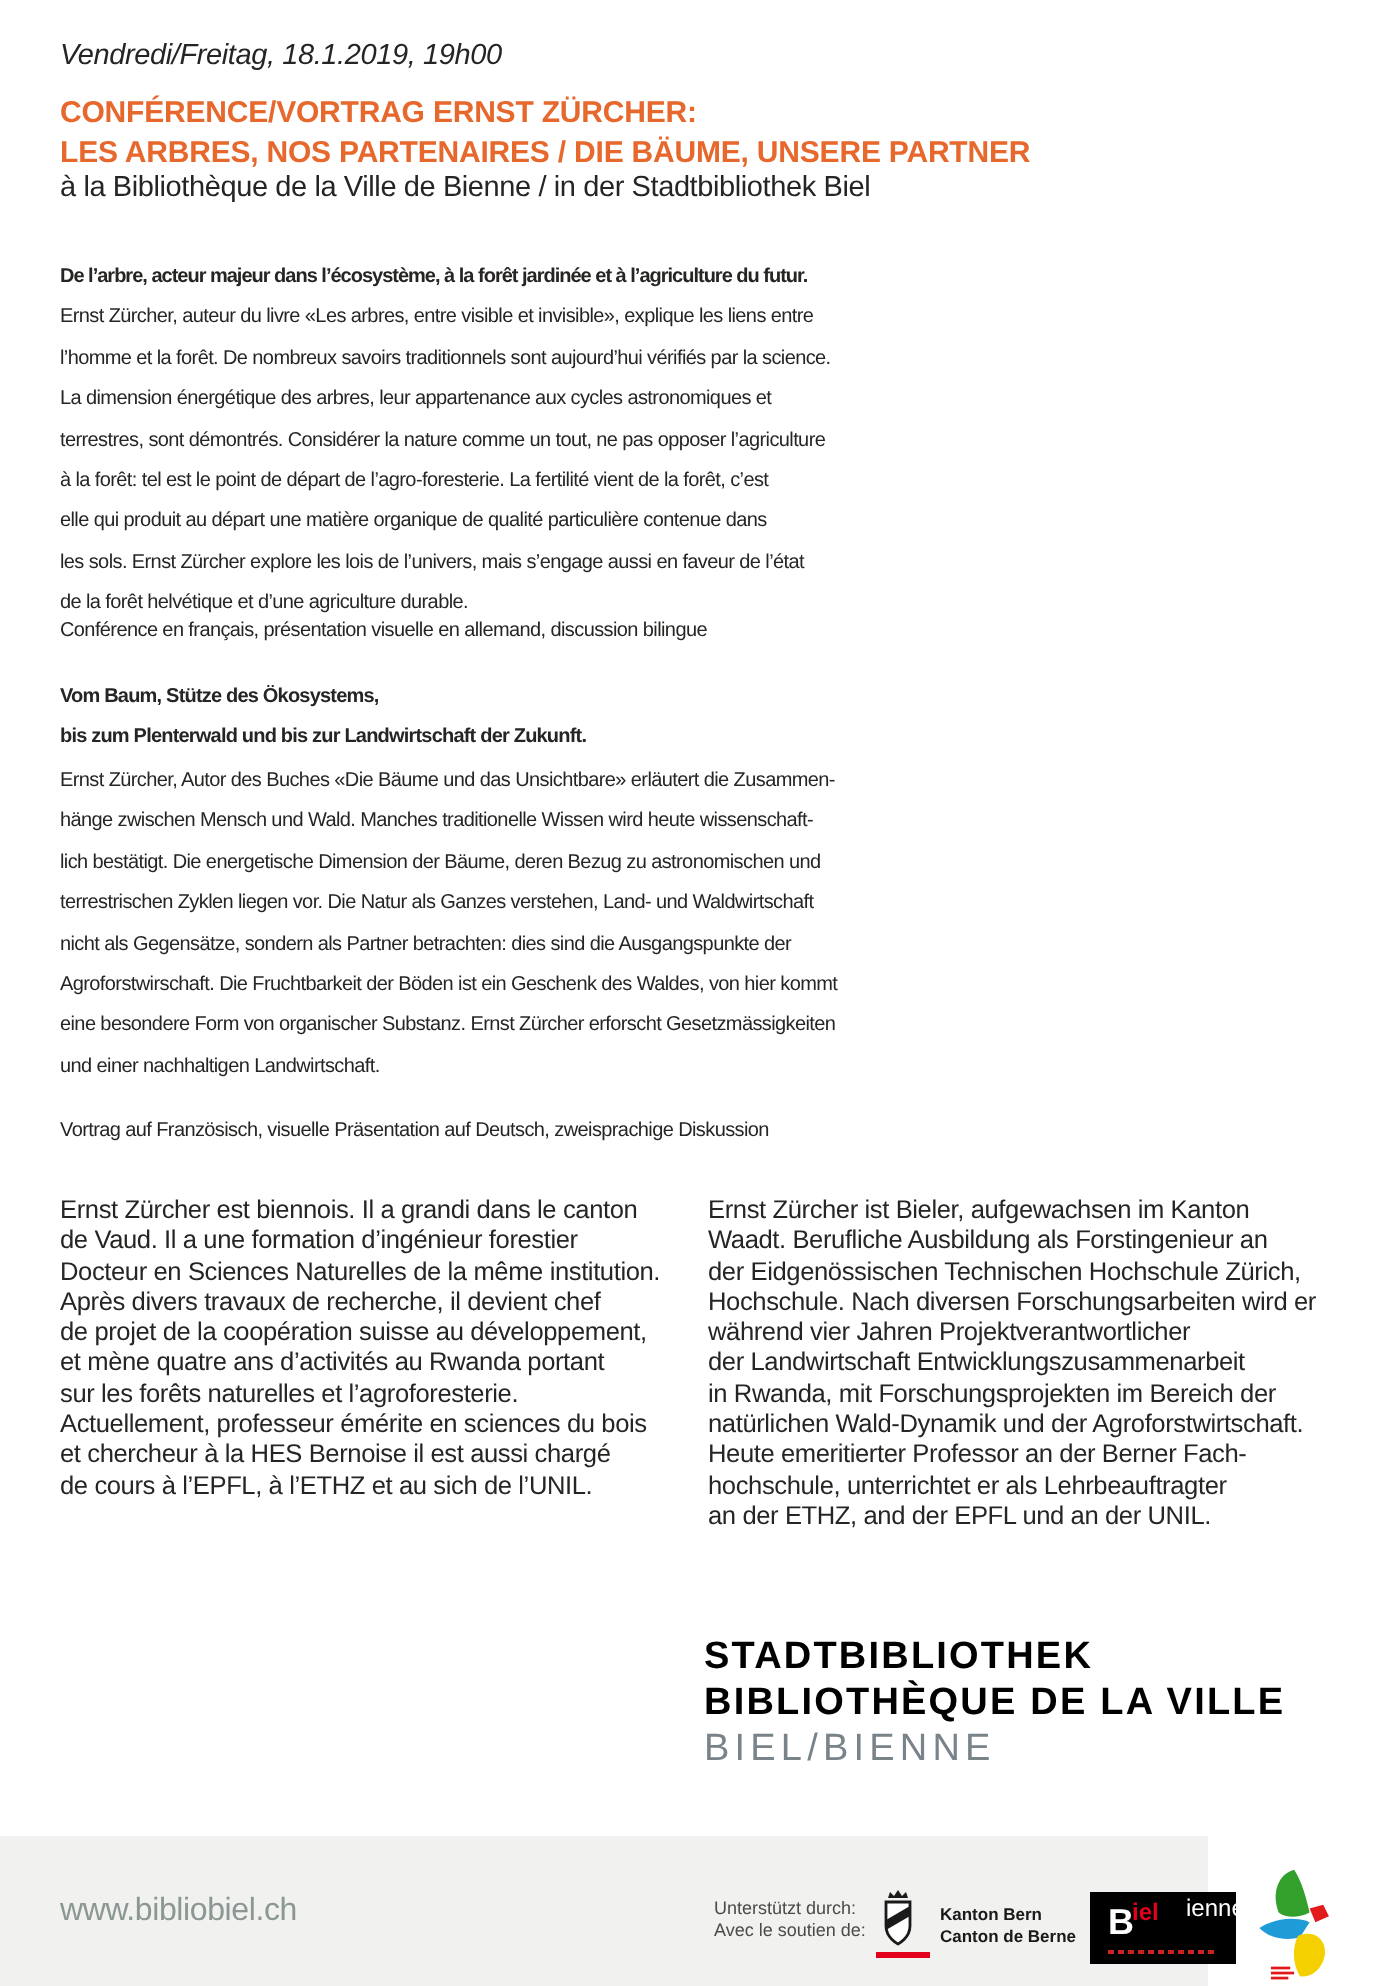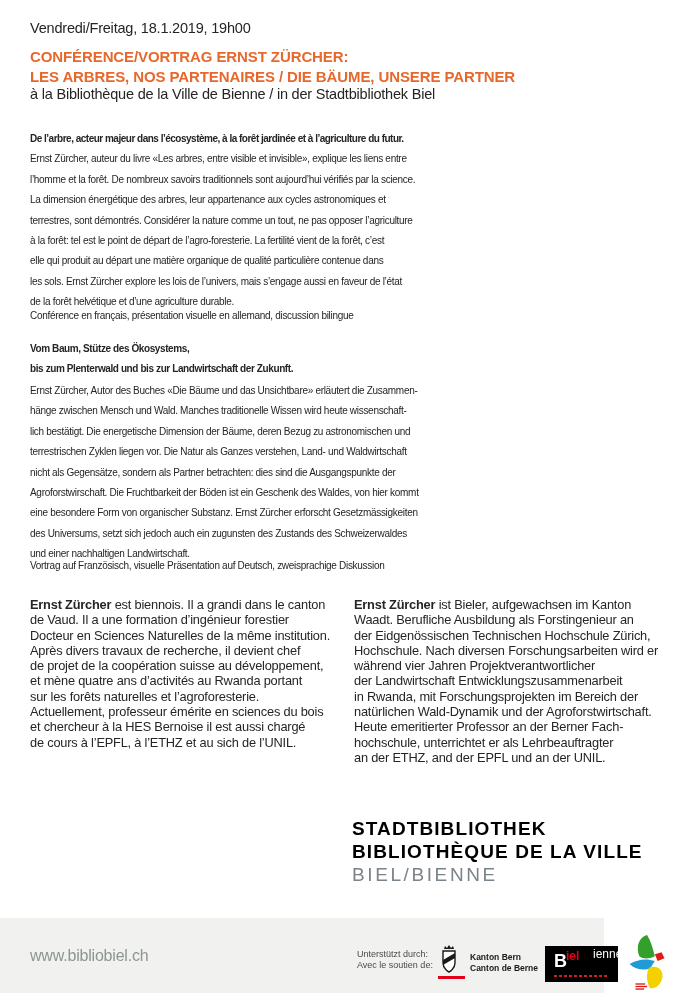--- a/index.html
+++ b/index.html
@@ -3,36 +3,36 @@
 <meta charset="utf-8">
 <style>
   html,body{margin:0;padding:0;background:#ffffff;}
   .page{
     position:relative;width:700px;height:993px;background:#ffffff;overflow:hidden;
     font-family:"Liberation Sans","DejaVu Sans",sans-serif;color:#262523;
   }
   .abs{position:absolute;}
   .nowrap div, .nowrap{white-space:nowrap;}
 
-  .date{top:20px;left:30px;font-size:14.5px;letter-spacing:-0.2px;}
+  .date{top:20px;left:30px;font-size:14.5px;letter-spacing:-0.2px;font-style:italic;}
   .title{top:47px;left:30px;font-size:15px;font-weight:bold;color:#e7682c;line-height:19.5px;letter-spacing:-0.1px;}
   .location{top:86px;left:30px;font-size:14.5px;letter-spacing:-0.2px;}
 
   .bodytext{font-size:10px;line-height:20.4px;letter-spacing:-0.3px;}
   .fr-para{top:129px;left:30px;width:646px;}
   .lead{font-weight:bold;letter-spacing:-0.5px;}
   .fr-note{top:306px;left:30px;}
   .de-lead{top:339px;left:30px;font-weight:bold;letter-spacing:-0.4px;}
   .de-para{top:381px;left:30px;width:646px;}
   .de-note{top:556px;left:30px;}
 
   .bio{top:597px;width:322px;font-size:12.8px;line-height:15.3px;letter-spacing:-0.2px;}
   .bio-left{left:30px;}
   .bio-right{left:354px;}
-  .bio strong{font-weight:bold;}
+  .bio strong{font-weight:normal;}
 
   .wordmark{top:817px;left:352px;line-height:23px;}
   .wordmark .wl{font-size:19px;font-weight:bold;color:#000000;letter-spacing:1.1px;white-space:nowrap;}
   .wordmark .wl3{font-size:19px;font-weight:normal;color:#79838a;letter-spacing:2.6px;white-space:nowrap;}
 
   .footer{top:918px;left:0;width:604px;height:75px;background:#f1f1ef;}
   .website{left:30px;top:29px;font-size:16px;color:#8b9792;letter-spacing:-0.2px;}
   .support{left:357px;top:31px;font-size:9px;line-height:11px;color:#4a4a48;}
   .crest{left:441px;top:27px;}
   .kb-redline{left:438px;top:58px;width:27px;height:3px;background:#e3001b;}
@@ -81,21 +81,20 @@
     </div>
 
   <div class="abs bodytext de-para nowrap">
       <div>Ernst Zürcher, Autor des Buches «Die Bäume und das Unsichtbare» erläutert die Zusammen-</div>
       <div>hänge zwischen Mensch und Wald. Manches traditionelle Wissen wird heute wissenschaft-</div>
       <div>lich bestätigt. Die energetische Dimension der Bäume, deren Bezug zu astronomischen und</div>
       <div>terrestrischen Zyklen liegen vor. Die Natur als Ganzes verstehen, Land- und Waldwirtschaft</div>
       <div>nicht als Gegensätze, sondern als Partner betrachten: dies sind die Ausgangspunkte der</div>
       <div>Agroforstwirschaft. Die Fruchtbarkeit der Böden ist ein Geschenk des Waldes, von hier kommt</div>
       <div>eine besondere Form von organischer Substanz. Ernst Zürcher erforscht Gesetzmässigkeiten</div>
-      <div>des Universums, setzt sich jedoch auch ein zugunsten des Zustands des Schweizerwaldes</div>
       <div>und einer nachhaltigen Landwirtschaft.</div>
     </div>
 
   <div class="abs bodytext de-note">Vortrag auf Französisch, visuelle Präsentation auf Deutsch, zweisprachige Diskussion</div>
 
   <div class="abs bio bio-left nowrap">
     <strong>Ernst Zürcher</strong><span> est biennois. Il a grandi dans le canton</span>
     <div>
         <div>de Vaud. Il a une formation d’ingénieur forestier</div>
         <div>Docteur en Sciences Naturelles de la même institution.</div>

